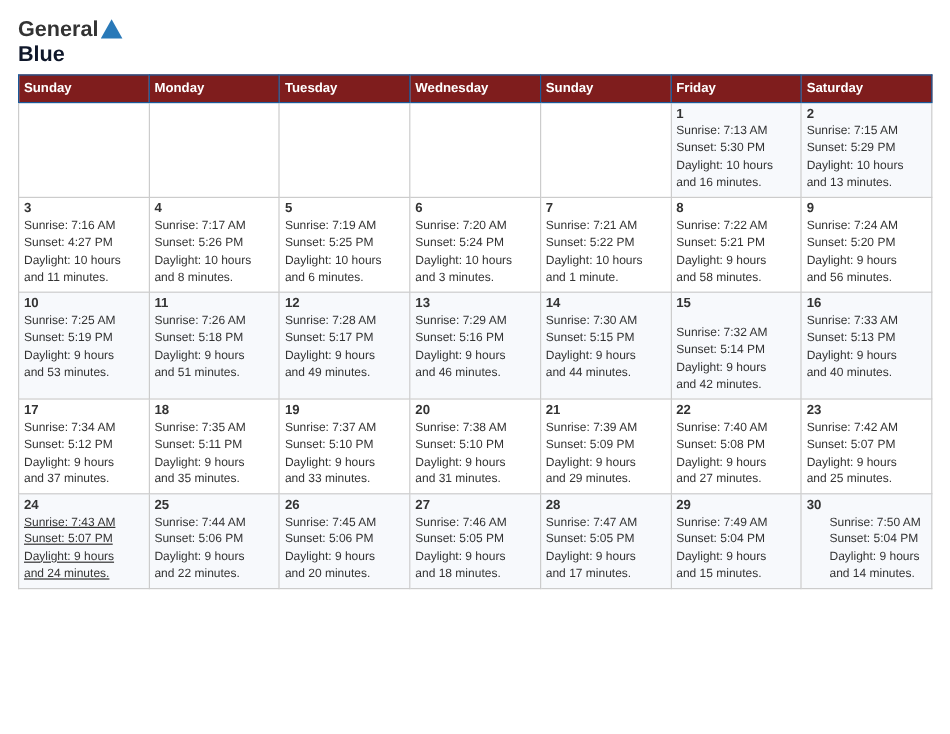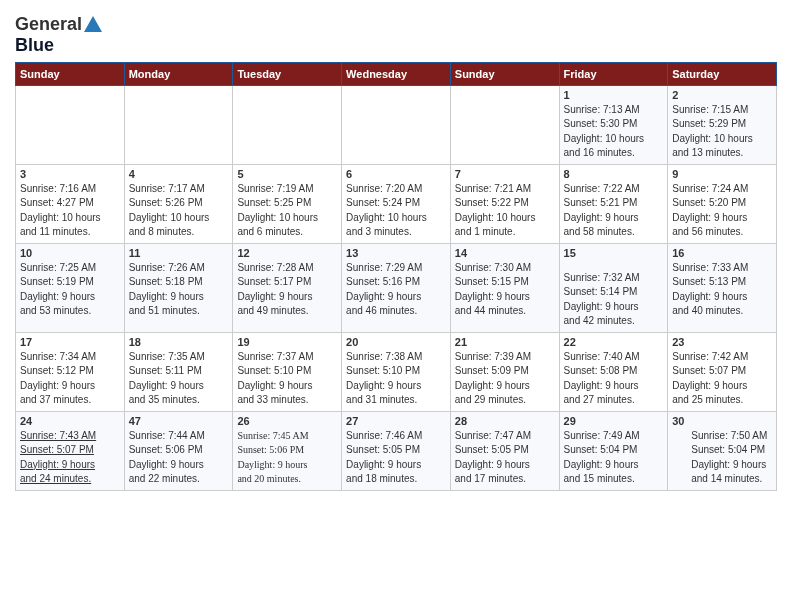--- a/index.html
+++ b/index.html
@@ -303,29 +303,29 @@
         </tr>
         <tr>
           <td>
             <span class="day-num">24</span>
             <div class="day-info" style="white-space: pre-line; text-decoration: underline;">Sunrise: 7:43 AM
 Sunset: 5:07 PM
 Daylight: 9 hours
 and 24 minutes.</div>
           </td>
           <td>
-            <span class="day-num">47</span>
+            <span class="day-num">25</span>
             <div class="day-info" style="white-space: pre-line;">Sunrise: 7:44 AM
 Sunset: 5:06 PM
 Daylight: 9 hours
 and 22 minutes.</div>
           </td>
           <td>
             <span class="day-num">26</span>
-            <div class="day-info" style="white-space: pre-line; font-family: Liberation Serif, serif;">Sunrise: 7:45 AM
+            <div class="day-info" style="white-space: pre-line;">Sunrise: 7:45 AM
 Sunset: 5:06 PM
 Daylight: 9 hours
 and 20 minutes.</div>
           </td>
           <td>
             <span class="day-num">27</span>
             <div class="day-info" style="white-space: pre-line;">Sunrise: 7:46 AM
 Sunset: 5:05 PM
 Daylight: 9 hours
 and 18 minutes.</div>

